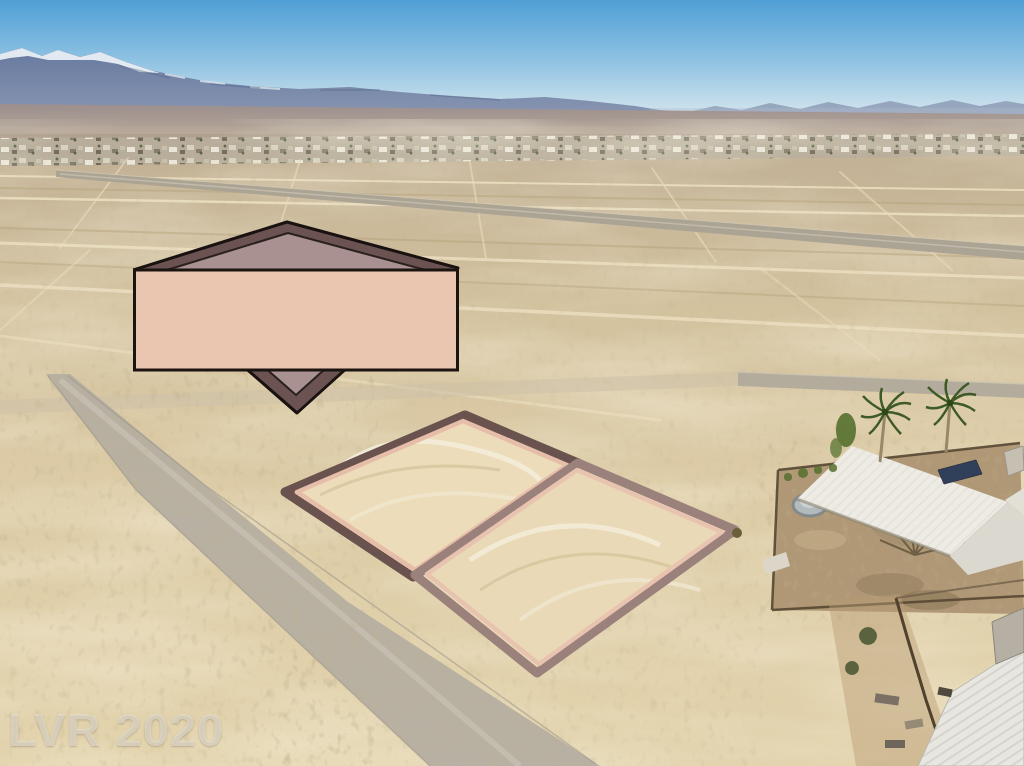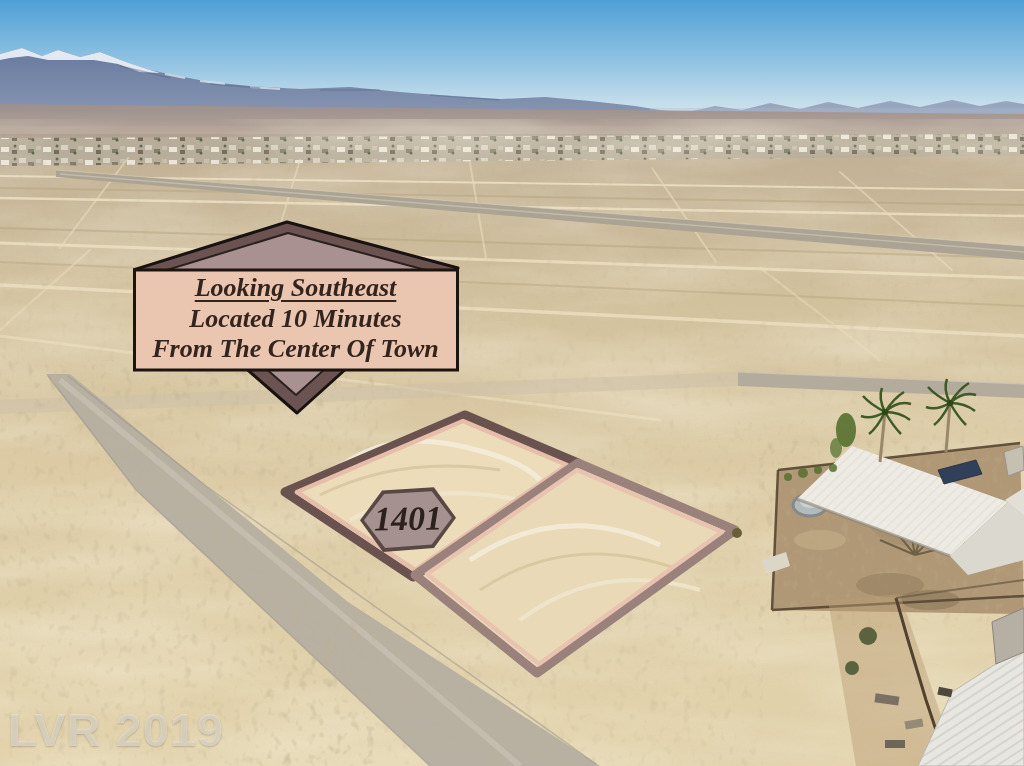--- a/index.html
+++ b/index.html
@@ -228,28 +228,18 @@
       </g>
     </g>
   </svg>
 
   <div class="banner">
     <svg class="banner-svg" viewBox="0 0 327 195">
       <polygon points="154,2 325,48 164,193 0,50" fill="#6b5351" stroke="#191210" stroke-width="3" stroke-linejoin="round"></polygon>
       <polygon points="155,13 300,52 163,175 24,53" fill="#a89190" stroke="#2a211e" stroke-width="2" stroke-linejoin="round"></polygon>
       <rect x="1.5" y="50" width="323" height="100" fill="#eac5b0" stroke="#1c1410" stroke-width="3"></rect>
     </svg>
-    <div class="banner-text">
-      <div class="bl bl1">Looking Southeast</div>
-      <div class="bl">Located 10 Minutes</div>
-      <div class="bl">From The Center Of Town</div>
-    </div>
   </div>
 
-  <div class="badge badge-1401">
-    <div class="badge-inner badge-inner-1401">
-      <span class="badge-label">1401</span>
-    </div>
-  </div>
-
-  <div class="watermark">LVR 2019</div>
+
+  <div class="watermark">LVR 2020</div>
 
 </div>
 
 </body></html>

